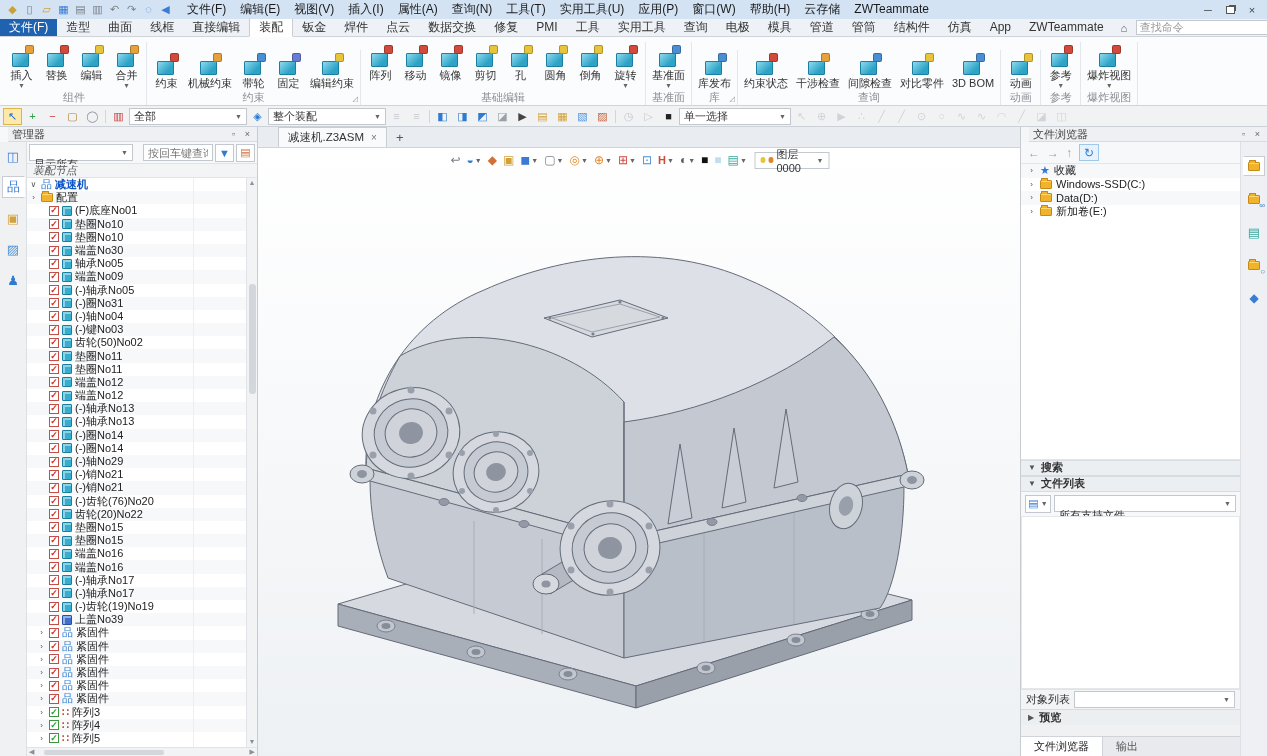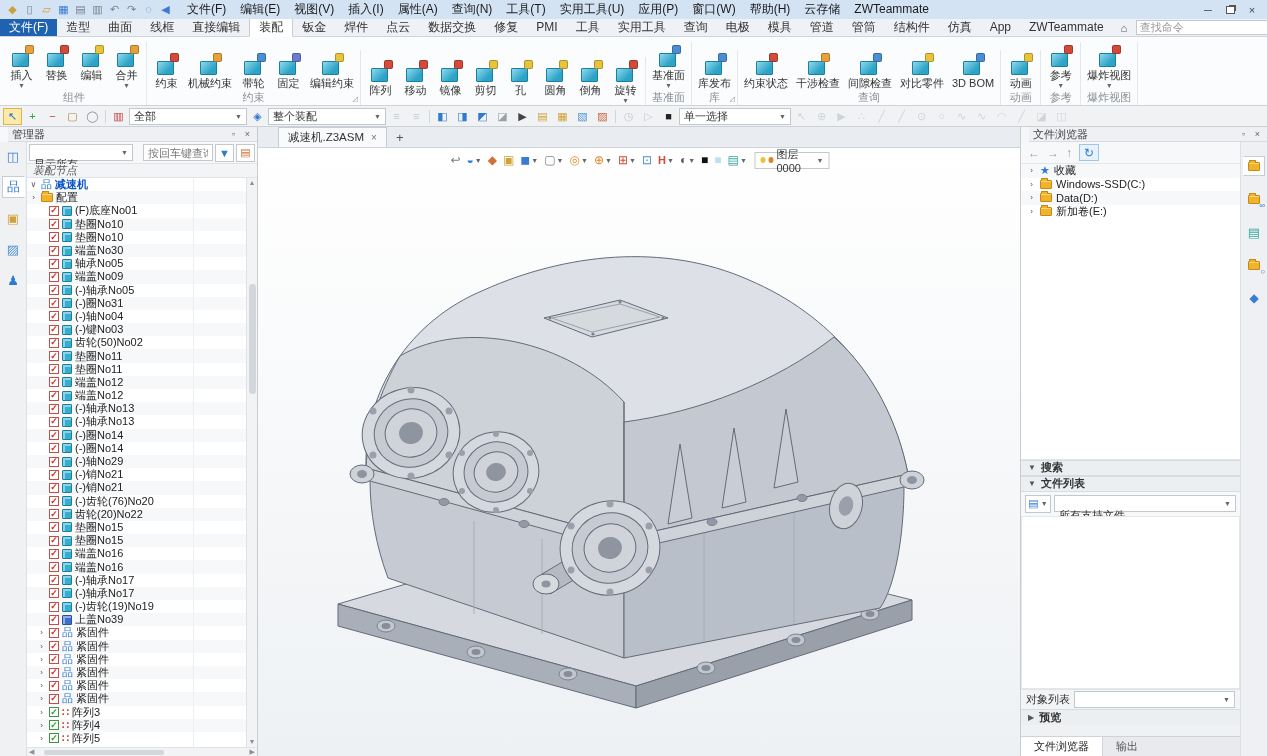--- a/index.html
+++ b/index.html
@@ -347,20 +347,21 @@
           </div>
           <div class="rbtn">
             <div class="ric">
               <div class="ric-cube"></div>
               <div class="ric-acc" style="background: rgb(210, 74, 58);"></div>
             </div>
             <div class="rlabel">旋转</div>
             <div class="rdd">▾</div>
           </div>
         </div>
+        <div class="gname">基础编辑</div>
       </div>
       <div class="rgroup">
         <div class="rbtns">
           <div class="rbtn">
             <div class="ric">
               <div class="ric-cube"></div>
               <div class="ric-acc" style="background: rgb(74, 143, 212);"></div>
             </div>
             <div class="rlabel">基准面</div>
             <div class="rdd">▾</div>

